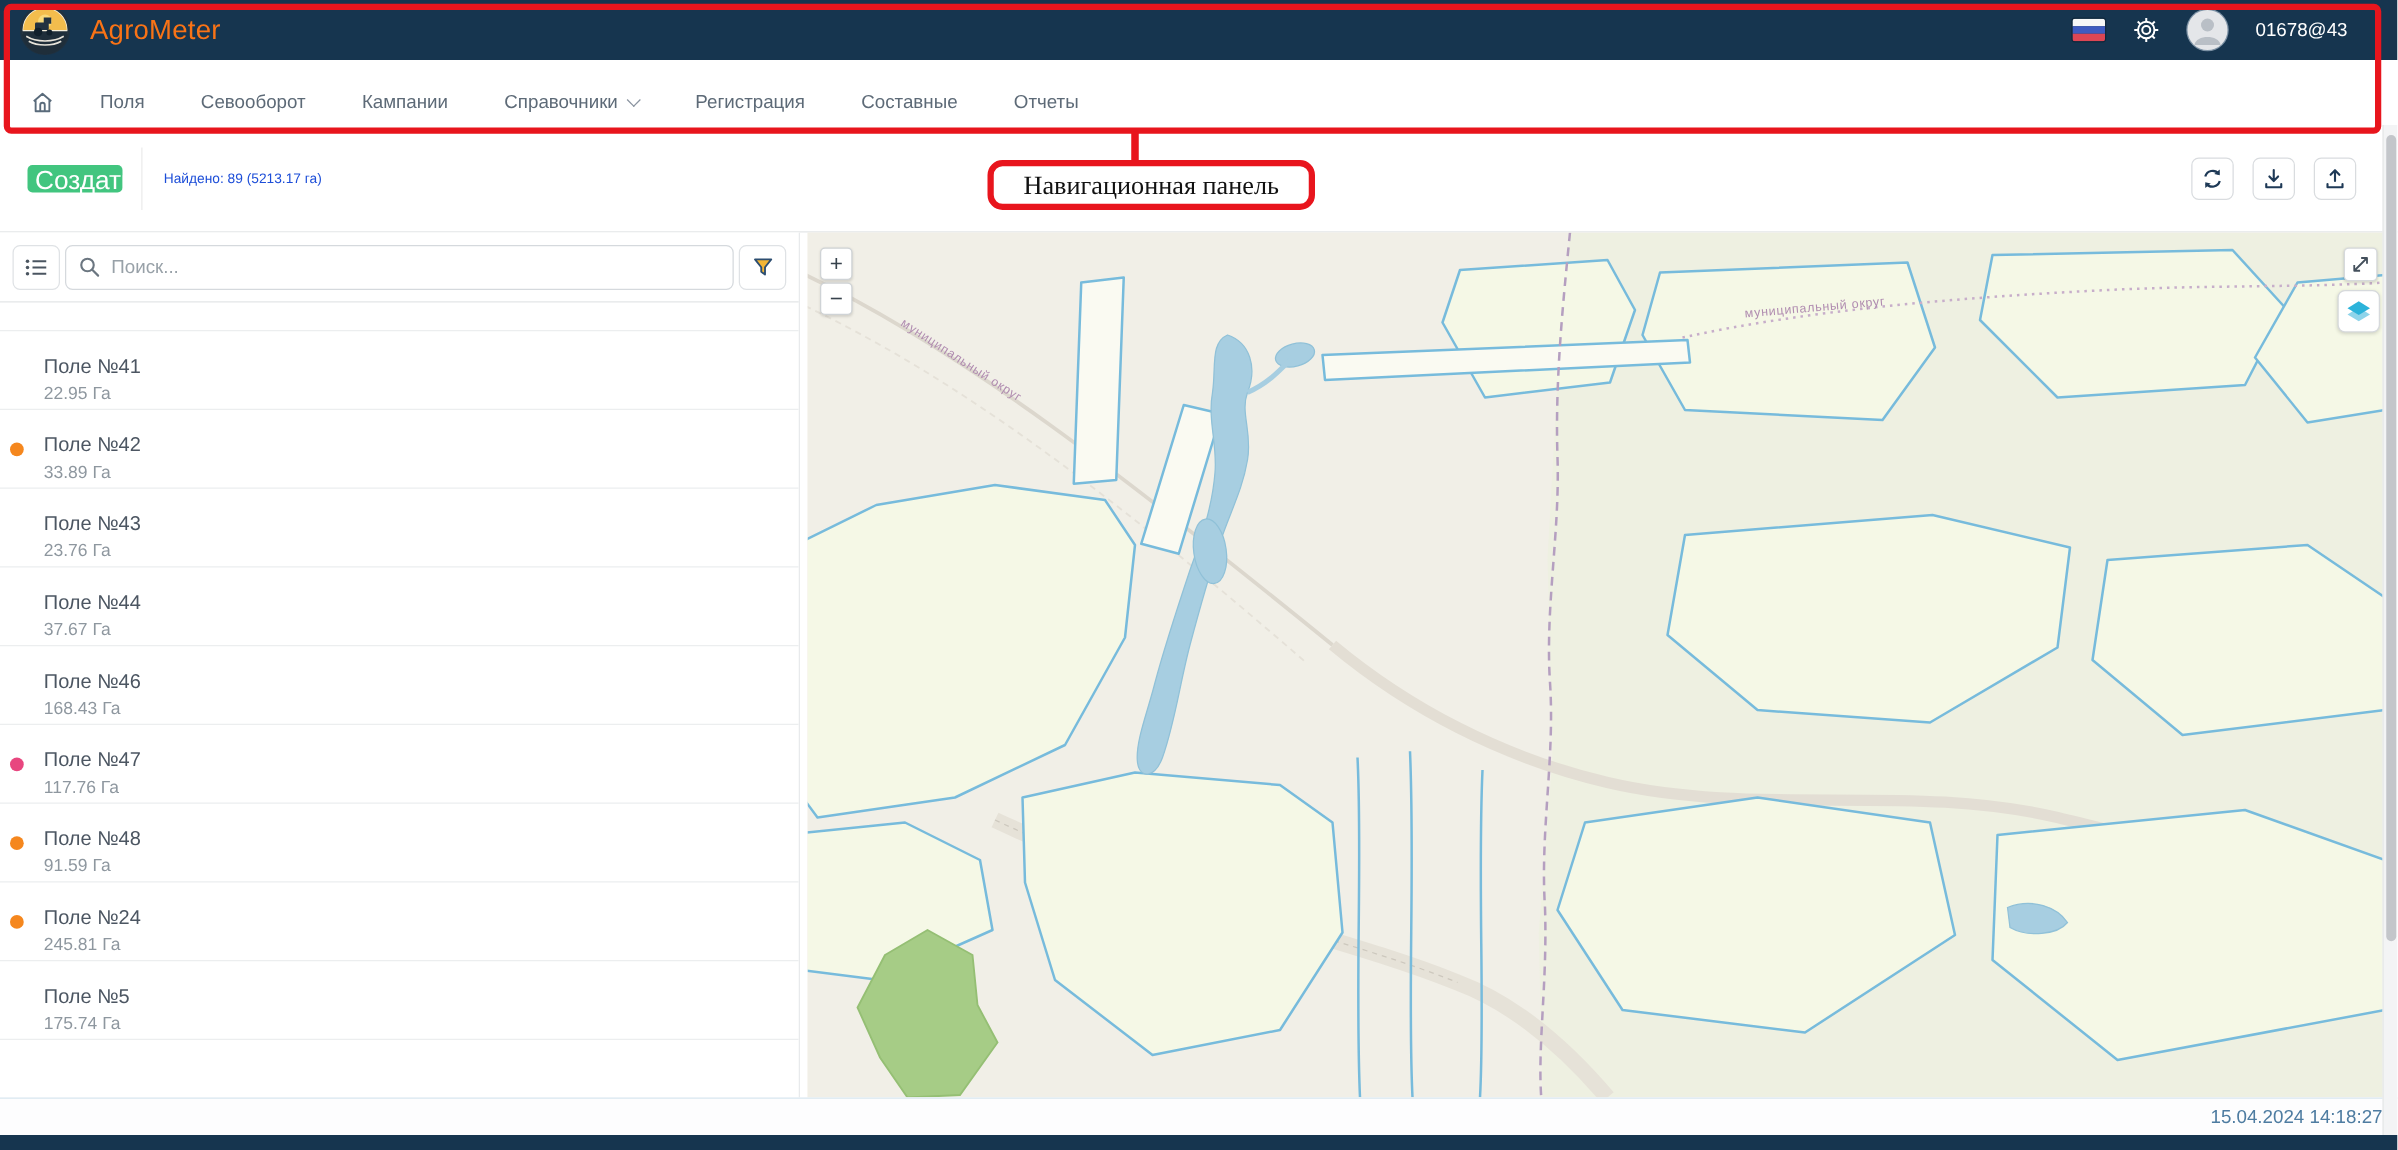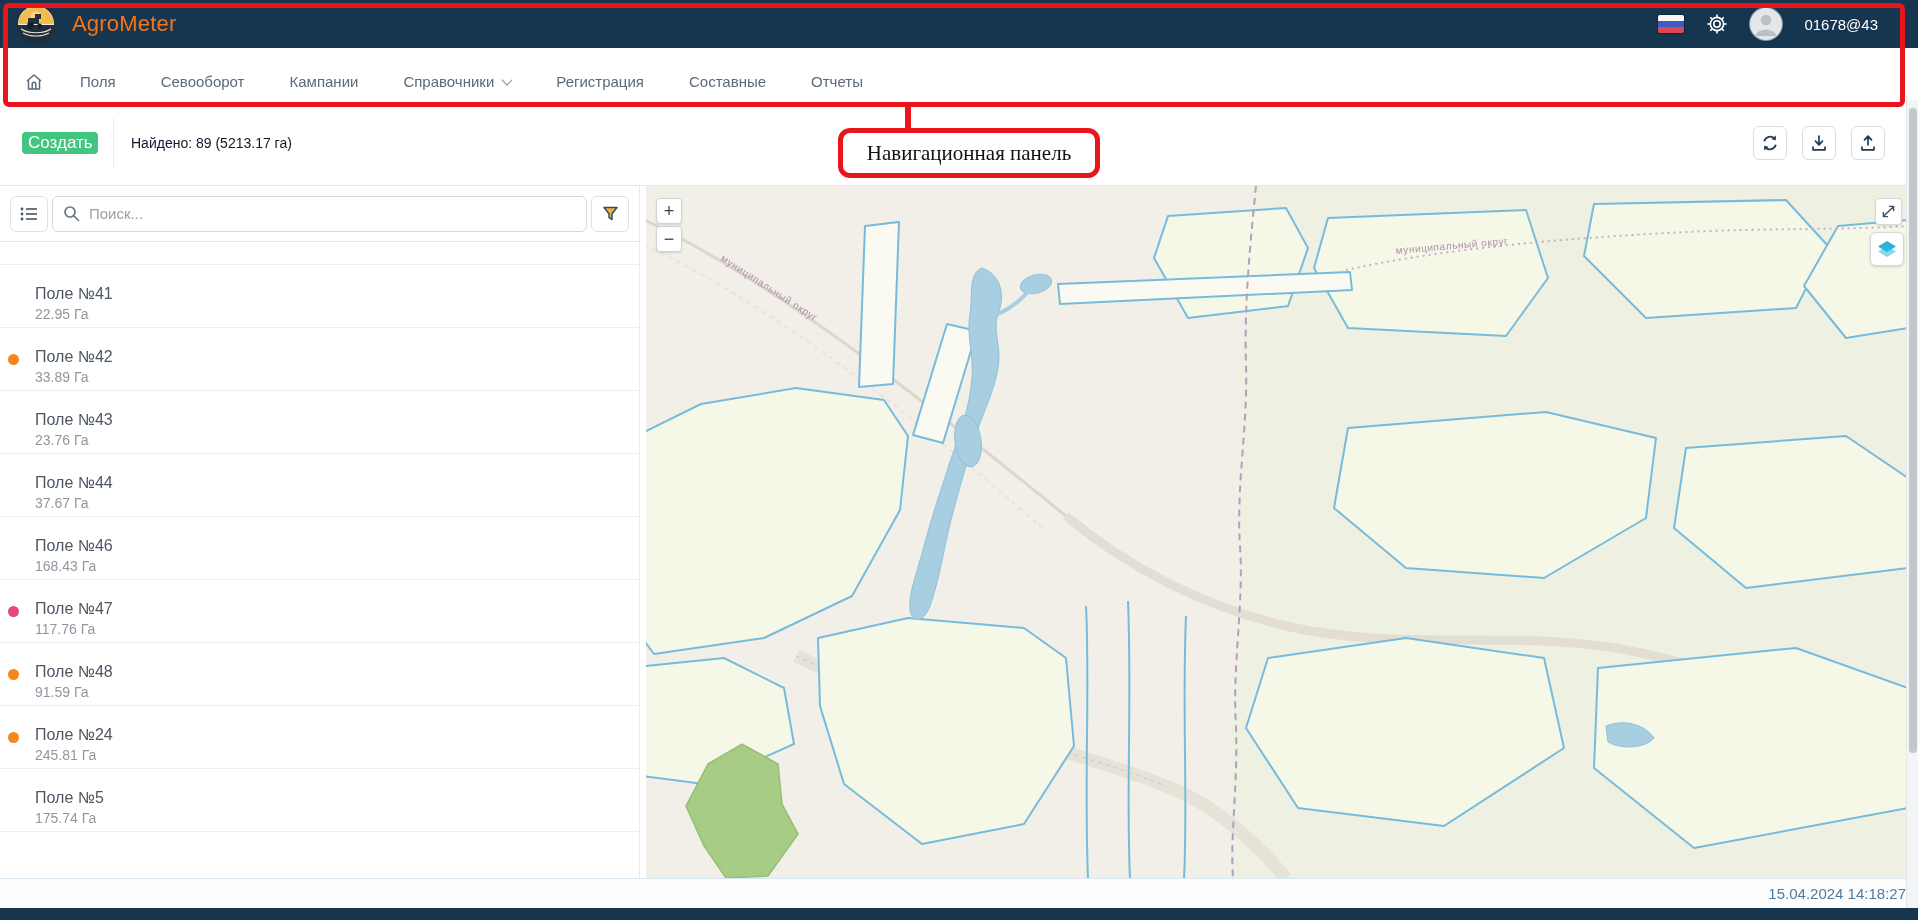--- a/index.html
+++ b/index.html
@@ -25,23 +25,23 @@
   .tabs{display:flex;gap:17px;}
   .tab{position:relative;display:flex;align-items:center;padding:0 14px;font-size:15px;color:#5d6a77;cursor:pointer;}
   .tab.active::after{content:"";position:absolute;left:0;right:0;bottom:0;height:3px;background:#3a8dde;}
   .chev{width:7px;height:7px;border-right:1.6px solid #8a94a0;border-bottom:1.6px solid #8a94a0;
         transform:rotate(45deg);display:inline-block;margin-left:9px;margin-top:-4px;}
 
   
   .toolbar{position:absolute;left:0;top:100px;width:1918px;height:86px;background:#fff;
            border-bottom:1px solid #e4e6e8;box-sizing:border-box;display:flex;align-items:center;}
   .btn-create{margin-left:22px;width:76px;height:22px;background:#42c57f;color:#fff;border:none;
-              border-radius:4px;font-size:17px;font-family:inherit;cursor:pointer;}
+              border-radius:4px;font-size:21px;font-family:inherit;cursor:pointer;}
   .vsep{width:1px;height:50px;background:#ececec;margin-left:15px;}
-  .found{margin-left:17px;font-size:14px;color:#0f172a;}
+  .found{margin-left:17px;font-size:11px;color:#1d4ed8;}
   .toolbar-right{margin-left:auto;display:flex;gap:15px;padding-right:33px;}
   .icon-btn{width:34px;height:34px;background:#fff;border:1px solid #d9dcdf;border-radius:6px;
             display:flex;align-items:center;justify-content:center;cursor:pointer;padding:0;}
 
   
   .sidebar{position:absolute;left:0;top:186px;width:640px;height:692px;background:#fff;
            border-right:1px solid #e8eaec;box-sizing:border-box;}
   .sb-controls{height:56px;border-bottom:1px solid #e4e6e8;display:flex;align-items:center;
                padding:0 10px;box-sizing:border-box;gap:4px;}
   .listview-btn{width:38px;height:36px;background:#fff;border:1px solid #dfe2e5;border-radius:6px;
@@ -84,24 +84,24 @@
   .footer-strip{position:absolute;left:0;top:908px;width:1918px;height:12px;background:#16354f;}
 
   
   .scrollbar{position:absolute;left:1906px;top:100px;width:12px;height:808px;background:#f3f4f5;border-left:1px solid #e6e7e8;box-sizing:border-box;}
   .scroll-thumb{position:absolute;left:1.5px;top:8px;width:8px;height:645px;background:#c3c6ca;border-radius:4px;}
 
   
   .ann-box{position:absolute;left:3px;top:3px;width:1902px;height:104px;border:5px solid #e8151d;
            border-radius:6px;box-sizing:border-box;pointer-events:none;z-index:50;}
   .ann-connector{position:absolute;left:905px;top:105px;width:6px;height:26px;background:#e8151d;z-index:50;pointer-events:none;}
-  .ann-label{position:absolute;left:790px;top:128px;width:262px;height:50px;border:5px solid #e8151d;
+  .ann-label{position:absolute;left:790px;top:128px;width:262px;height:40px;border:5px solid #e8151d;
              border-radius:12px;background:#fff;box-sizing:border-box;z-index:50;pointer-events:none;
              display:flex;align-items:center;justify-content:center;
-             font-family:"Liberation Serif","DejaVu Serif",serif;font-size:21px;color:#111;margin-left:48px;}
+             font-family:"Liberation Serif","DejaVu Serif",serif;font-size:21px;color:#111;}
 </style>
 </head>
 <body>
 
 <div class="header">
   <svg class="logo" viewBox="0 0 40 40">
     <circle cx="20" cy="20" r="19" fill="#f6efdc" stroke="#20313f" stroke-width="2"></circle>
     <path d="M2.6 20 a17.4 17.4 0 0 1 34.8 0 Z" fill="#f3bd4d"></path>
     <circle cx="20" cy="13" r="5.5" fill="#f9d97a"></circle>
     <path d="M1.6 21 a18.4 18.4 0 0 0 36.8 0 Z" fill="#1f2e3a"></path>

